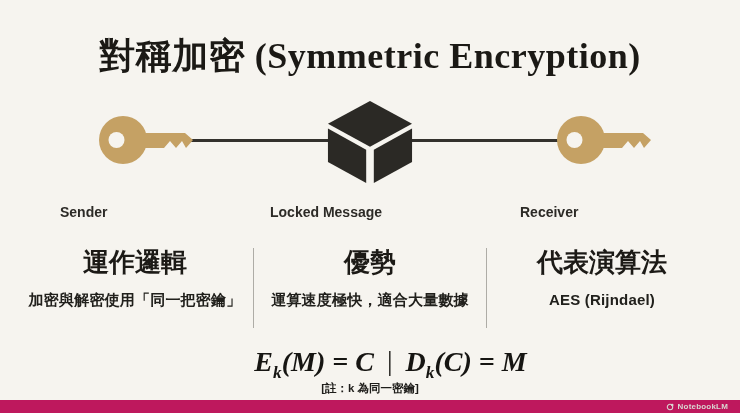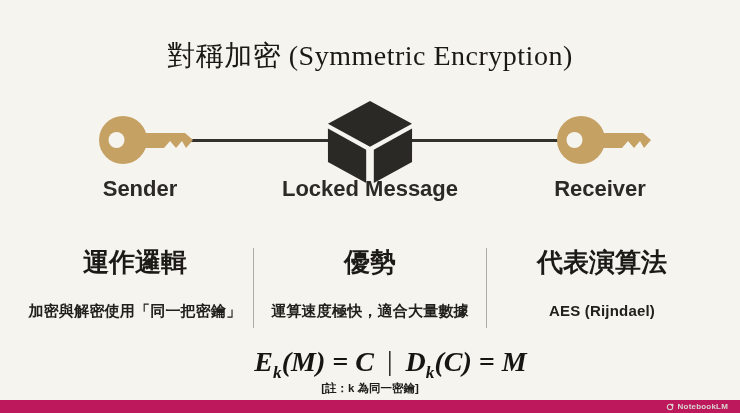--- a/index.html
+++ b/index.html
@@ -14,42 +14,41 @@
     overflow: hidden;
     background: #f6f4ef;
   }
 
   
   .title {
     position: absolute;
     top: 30px; left: 0; right: 0;
     text-align: center;
     font-family: "Liberation Serif", "DejaVu Serif", serif;
-    font-weight: 400;
-    font-size: 28px;
+    font-weight: 700;
+    font-size: 36px;
     line-height: 52px;
     color: #1b1915;
     letter-spacing: 0.5px;
   }
 
   
   .diagram { position: absolute; top: 0; left: 0; width: 740px; height: 230px; }
   .connector { position: absolute; top: 139px; height: 3px; border-radius: 2px; }
   .connector.left  { left: 183px; width: 151px; }
   .connector.right { left: 408px; width: 151px; }
   .key { position: absolute; top: 114px; width: 96px; height: 52px; }
   .key.sender   { left: 98px; }
   .key.receiver { left: 556px; }
   .cube { position: absolute; top: 98px; left: 327px; width: 86px; height: 88px; }
 
   .diagram-label {
     position: absolute;
-    top: 176px;
-    text-align: center;
-    font-size: 22px;
+    top: 204px;
+    font-size: 14px;
     font-weight: 700;
     color: #2c2a26;
   }
   .diagram-label.sender   { left: 60px;  width: 160px; }
   .diagram-label.locked   { left: 270px; width: 200px; }
   .diagram-label.receiver { left: 520px; width: 160px; }
 
   
   .columns { position: absolute; top: 246px; left: 0; width: 740px; height: 84px; }
   .vdiv { position: absolute; top: 2px; width: 1px; height: 80px; }
@@ -61,21 +60,21 @@
   .col.c3 { left: 492px; width: 220px; }
   .col-heading {
     font-family: "Liberation Serif", "DejaVu Serif", serif;
     font-weight: 700;
     font-size: 26px;
     line-height: 30px;
     color: #1c1a16;
     margin-top: 2px;
   }
   .col-desc {
-    margin-top: 24px;
+    margin-top: 13px;
     font-size: 15px;
     font-weight: 600;
     color: #21201c;
     letter-spacing: 0.2px;
     white-space: nowrap;
   }
 
   
   .formula {
     position: absolute;

